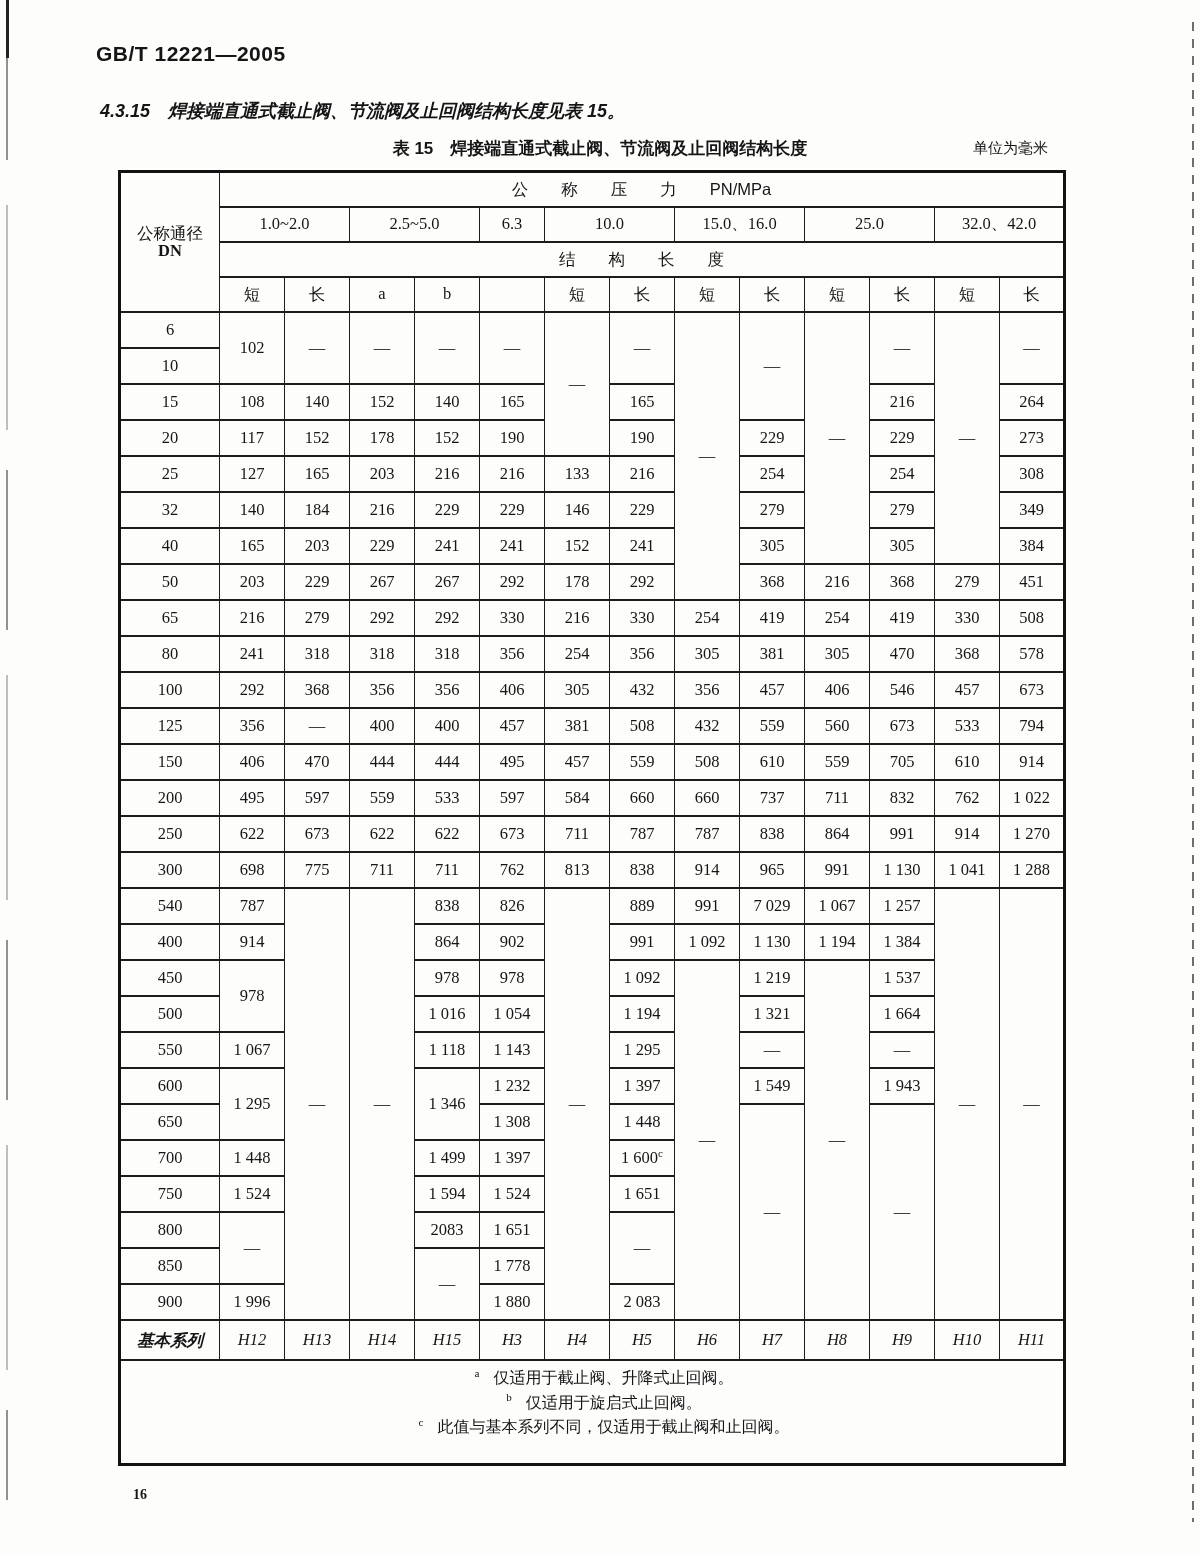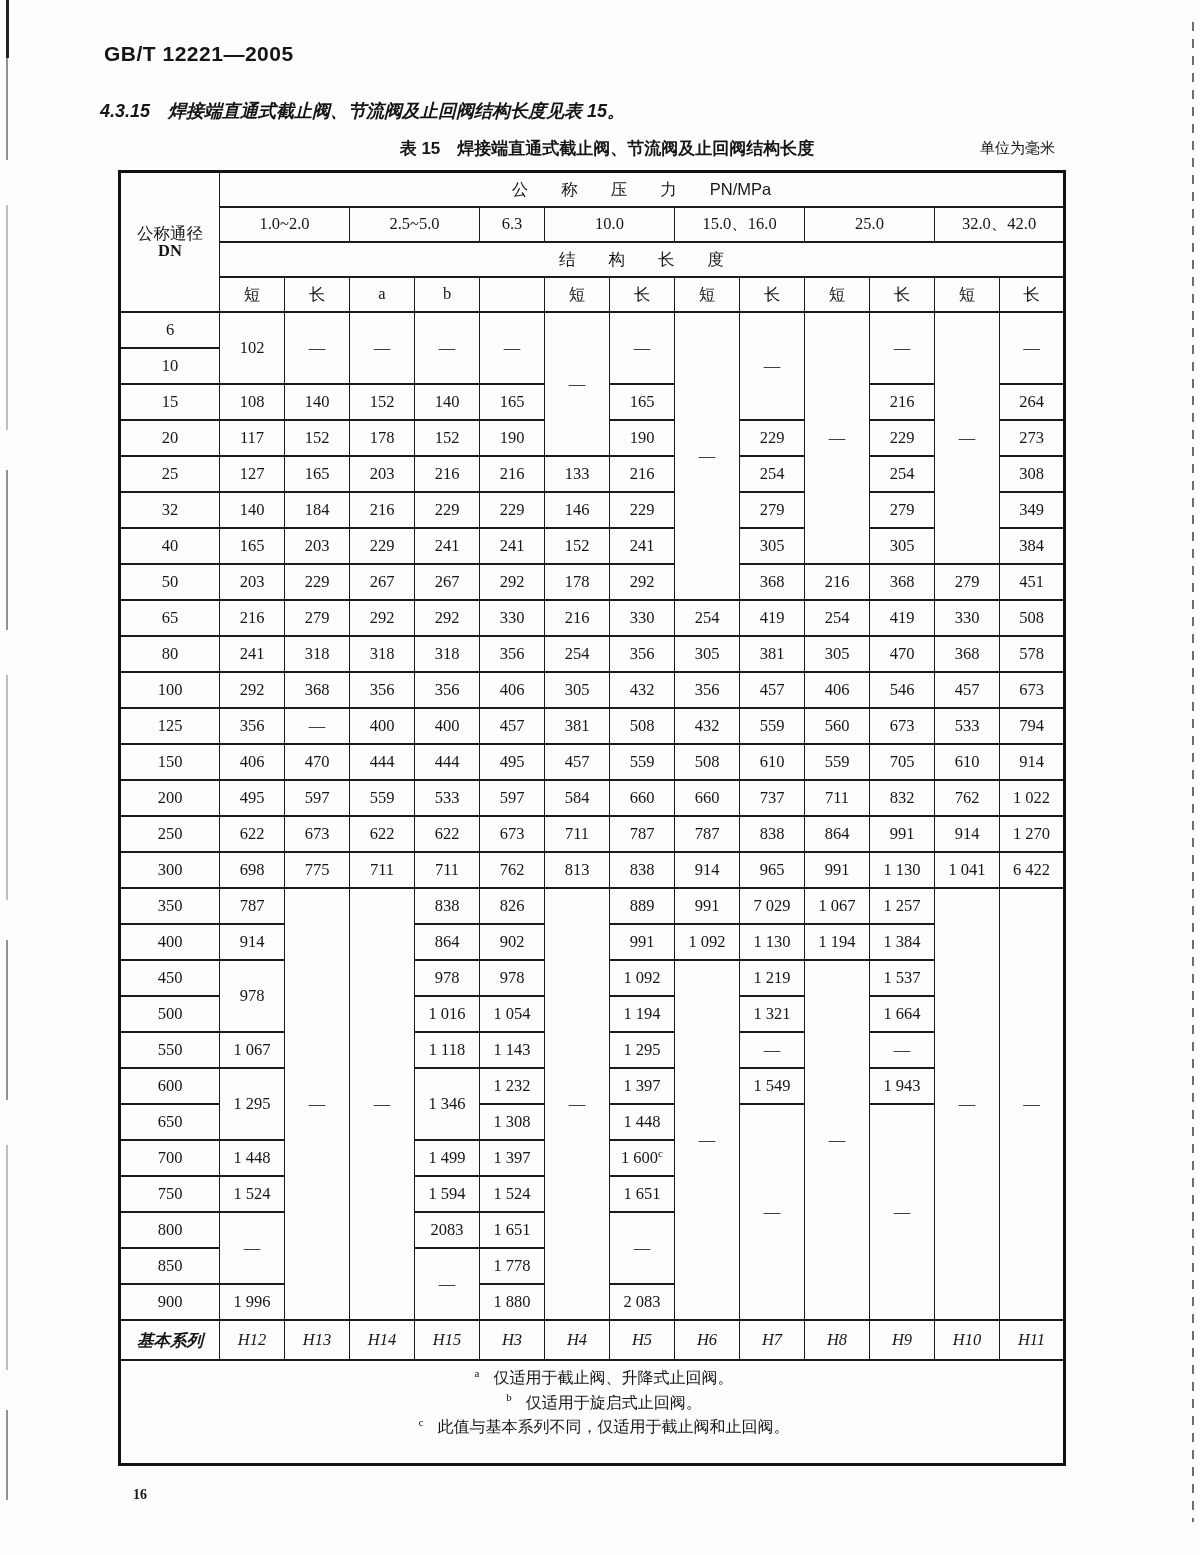--- a/index.html
+++ b/index.html
@@ -15,30 +15,30 @@
     opacity:.55;
   }
   .artifact-right{
     position:absolute;left:1192px;top:22px;width:2px;height:1500px;
     background:repeating-linear-gradient(180deg,#4a4a4a 0 9px,transparent 9px 17px);
     opacity:.8;
   }
   .artifact-corner{position:absolute;left:6px;top:0;width:3px;height:58px;background:#222;}
 
   .doc-code{
-    position:absolute;left:104px;top:42px;
+    position:absolute;left:96px;top:42px;
     font-family:"Liberation Sans","DejaVu Sans",sans-serif;
     font-weight:bold;font-size:21px;letter-spacing:.5px;
   }
   .clause{
     position:absolute;left:100px;top:99px;width:980px;
     font-family:"Liberation Sans","DejaVu Sans",sans-serif;
     font-weight:600;font-size:18px;font-style:italic;
   }
-  .caption-row{position:absolute;left:135px;top:137px;width:944px;height:26px;}
+  .caption-row{position:absolute;left:128px;top:137px;width:944px;height:26px;}
   .caption{
     text-align:center;font-family:"Liberation Sans","DejaVu Sans",sans-serif;
     font-weight:bold;font-size:17px;
   }
   .unit{
     position:absolute;right:24px;top:2px;font-size:15px;
     font-family:"Liberation Serif","DejaVu Serif",serif;
   }
 
   table.main{
@@ -346,24 +346,24 @@
         <td>711</td>
         <td>711</td>
         <td>762</td>
         <td>813</td>
         <td>838</td>
         <td>914</td>
         <td>965</td>
         <td>991</td>
         <td>1 130</td>
         <td>1 041</td>
-        <td>6 422</td>
-      </tr>
-      <tr>
-        <td>350</td>
+        <td>1 288</td>
+      </tr>
+      <tr>
+        <td>540</td>
         <td>787</td>
         <td rowspan="12">—</td>
         <td rowspan="12">—</td>
         <td>838</td>
         <td>826</td>
         <td rowspan="12">—</td>
         <td>889</td>
         <td>991</td>
         <td>7 029</td>
         <td>1 067</td>

